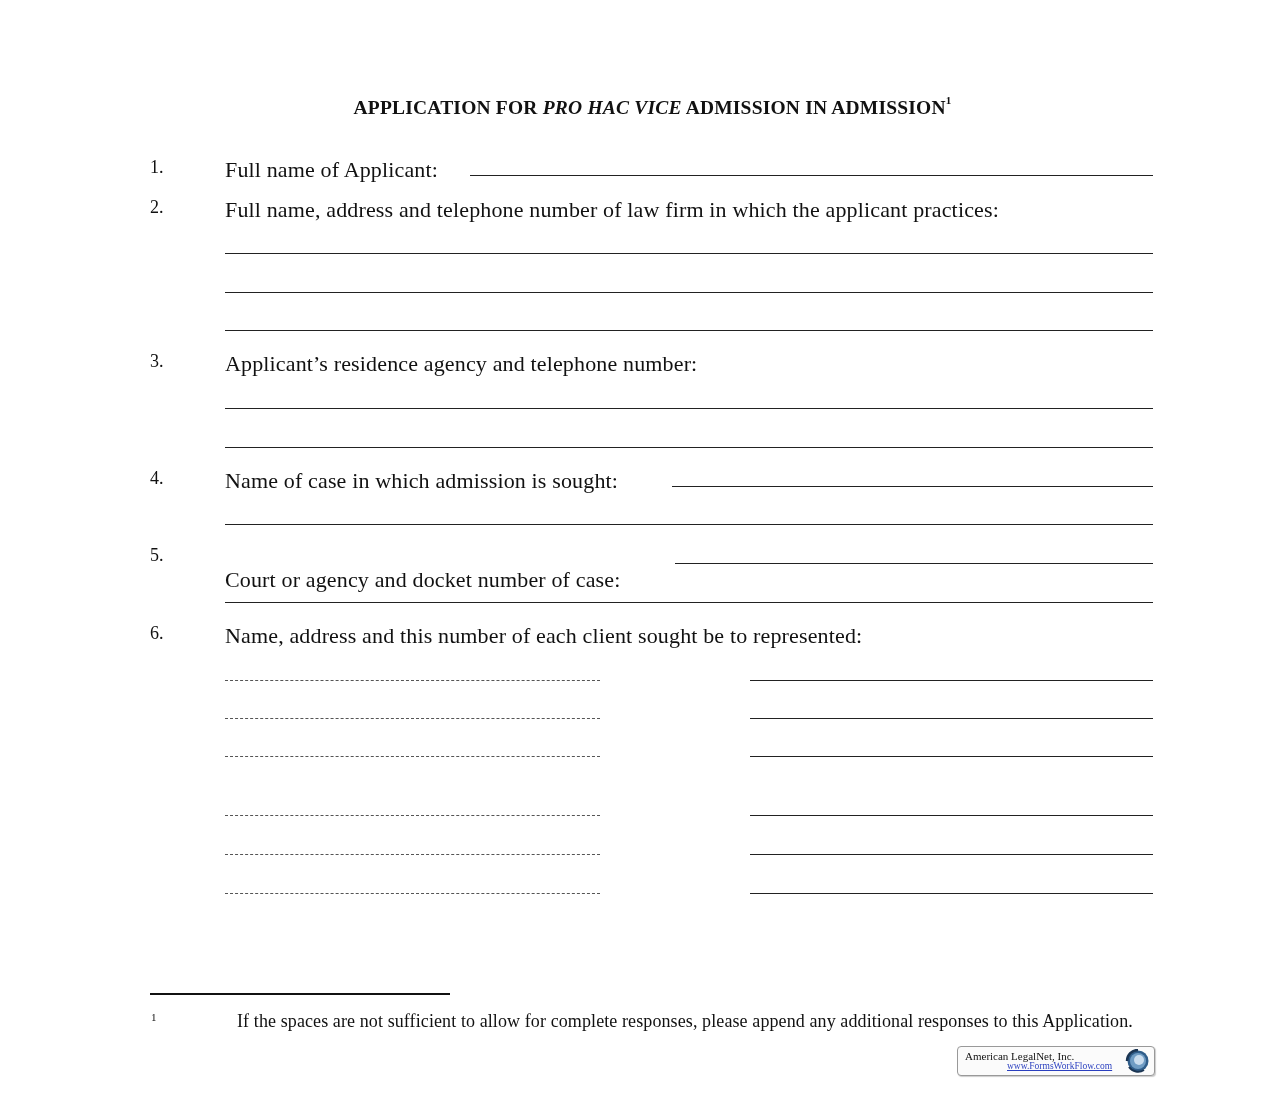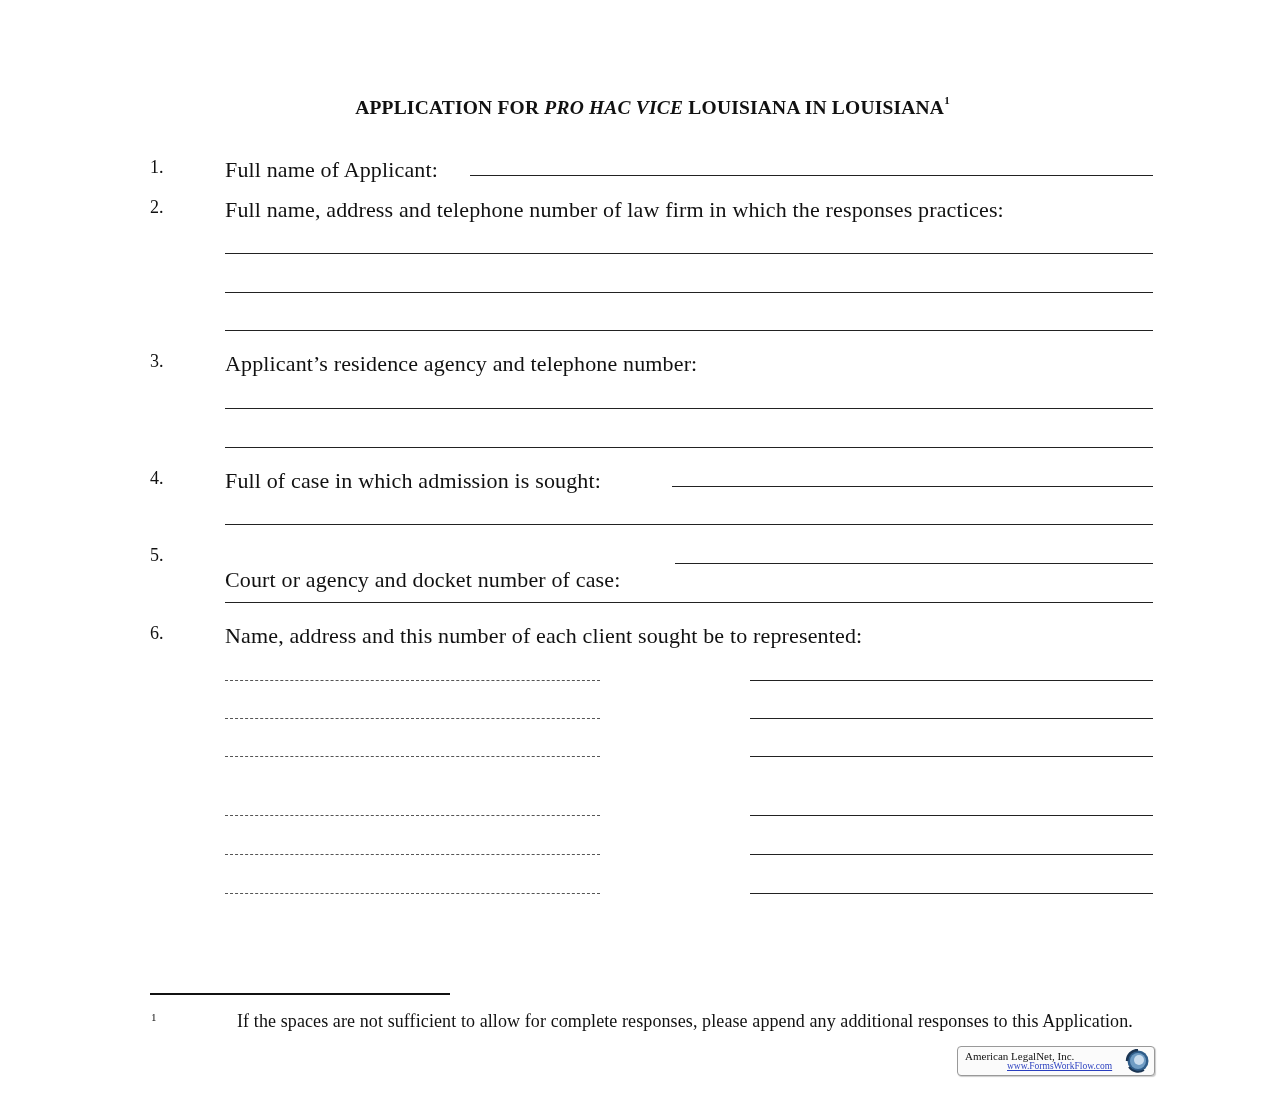--- a/index.html
+++ b/index.html
@@ -19,46 +19,46 @@
   .badge { left:957px; top:1046px; width:196px; height:28px; border:1px solid #999; border-radius:4px; background:#fbfbfb; box-shadow:1px 1px 1px #ccc; }
   .badge .b-name { position:absolute; left:7px; top:3px; font-size:11px; font-weight:normal; font-family:"Liberation Serif", serif; }
   .badge .b-url { position:absolute; left:7px; top:14px; font-size:9.5px; color:#2a3fbf; text-decoration:underline; font-family:"Liberation Serif", serif;margin-left:42px; }
   .badge .b-logo { position:absolute; right:4px; top:2px; width:26px; height:24px; }
   input.blank { position:absolute; border:none; background:transparent; outline:none; font-family:"Liberation Serif", serif; font-size:16px; padding:0; }
 </style>
 </head>
 <body>
 
 <div class="abs title">
-  <span>APPLICATION FOR </span><i>PRO HAC VICE</i><span> LOUISIANA IN LOUISIANA</span><sup>1</sup>
+  <span>APPLICATION FOR </span><i>PRO HAC VICE</i><span> ADMISSION IN ADMISSION</span><sup>1</sup>
 </div>
 
 <div class="abs num" style="top:157px">1.</div>
 <div class="abs label" style="top:157px">Full name of Applicant:</div>
 <div class="abs line" style="left:470px;width:683px;top:175px"></div>
 <input class="blank" style="left: 472px; top: 155px; width: 680px; height: 20px;" value="">
 
 <div class="abs num" style="top:197px">2.</div>
-<div class="abs label" style="top:197px">Full name, address and telephone number of law firm in which the responses practices:</div>
+<div class="abs label" style="top:197px">Full name, address and telephone number of law firm in which the applicant practices:</div>
 <div class="abs line" style="left:225px;width:928px;top:253px"></div>
 <input class="blank" style="left: 227px; top: 233px; width: 924px; height: 20px;" value="">
 <div class="abs line" style="left:225px;width:928px;top:292px"></div>
 <input class="blank" style="left: 227px; top: 272px; width: 924px; height: 20px;" value="">
 <div class="abs line" style="left:225px;width:928px;top:330px"></div>
 <input class="blank" style="left: 227px; top: 310px; width: 924px; height: 20px;" value="">
 
 <div class="abs num" style="top:351px">3.</div>
 <div class="abs label" style="top:351px">Applicant’s residence agency and telephone number:</div>
 <div class="abs line" style="left:225px;width:928px;top:408px"></div>
 <input class="blank" style="left: 227px; top: 388px; width: 924px; height: 20px;" value="">
 <div class="abs line" style="left:225px;width:928px;top:447px"></div>
 <input class="blank" style="left: 227px; top: 427px; width: 924px; height: 20px;" value="">
 
 <div class="abs num" style="top:468px">4.</div>
-<div class="abs label" style="top:468px">Full of case in which admission is sought:</div>
+<div class="abs label" style="top:468px">Name of case in which admission is sought:</div>
 <div class="abs line" style="left:672px;width:481px;top:486px"></div>
 <input class="blank" style="left: 674px; top: 466px; width: 478px; height: 20px;" value="">
 <div class="abs line" style="left:225px;width:928px;top:524px"></div>
 <input class="blank" style="left: 227px; top: 504px; width: 924px; height: 20px;" value="">
 
 <div class="abs num" style="top:545px">5.</div>
 <div class="abs label" style="top:567px">Court or agency and docket number of case:</div>
 <div class="abs line" style="left:675px;width:478px;top:563px"></div>
 <input class="blank" style="left: 677px; top: 543px; width: 475px; height: 20px;" value="">
 <div class="abs line" style="left:225px;width:928px;top:602px"></div>

